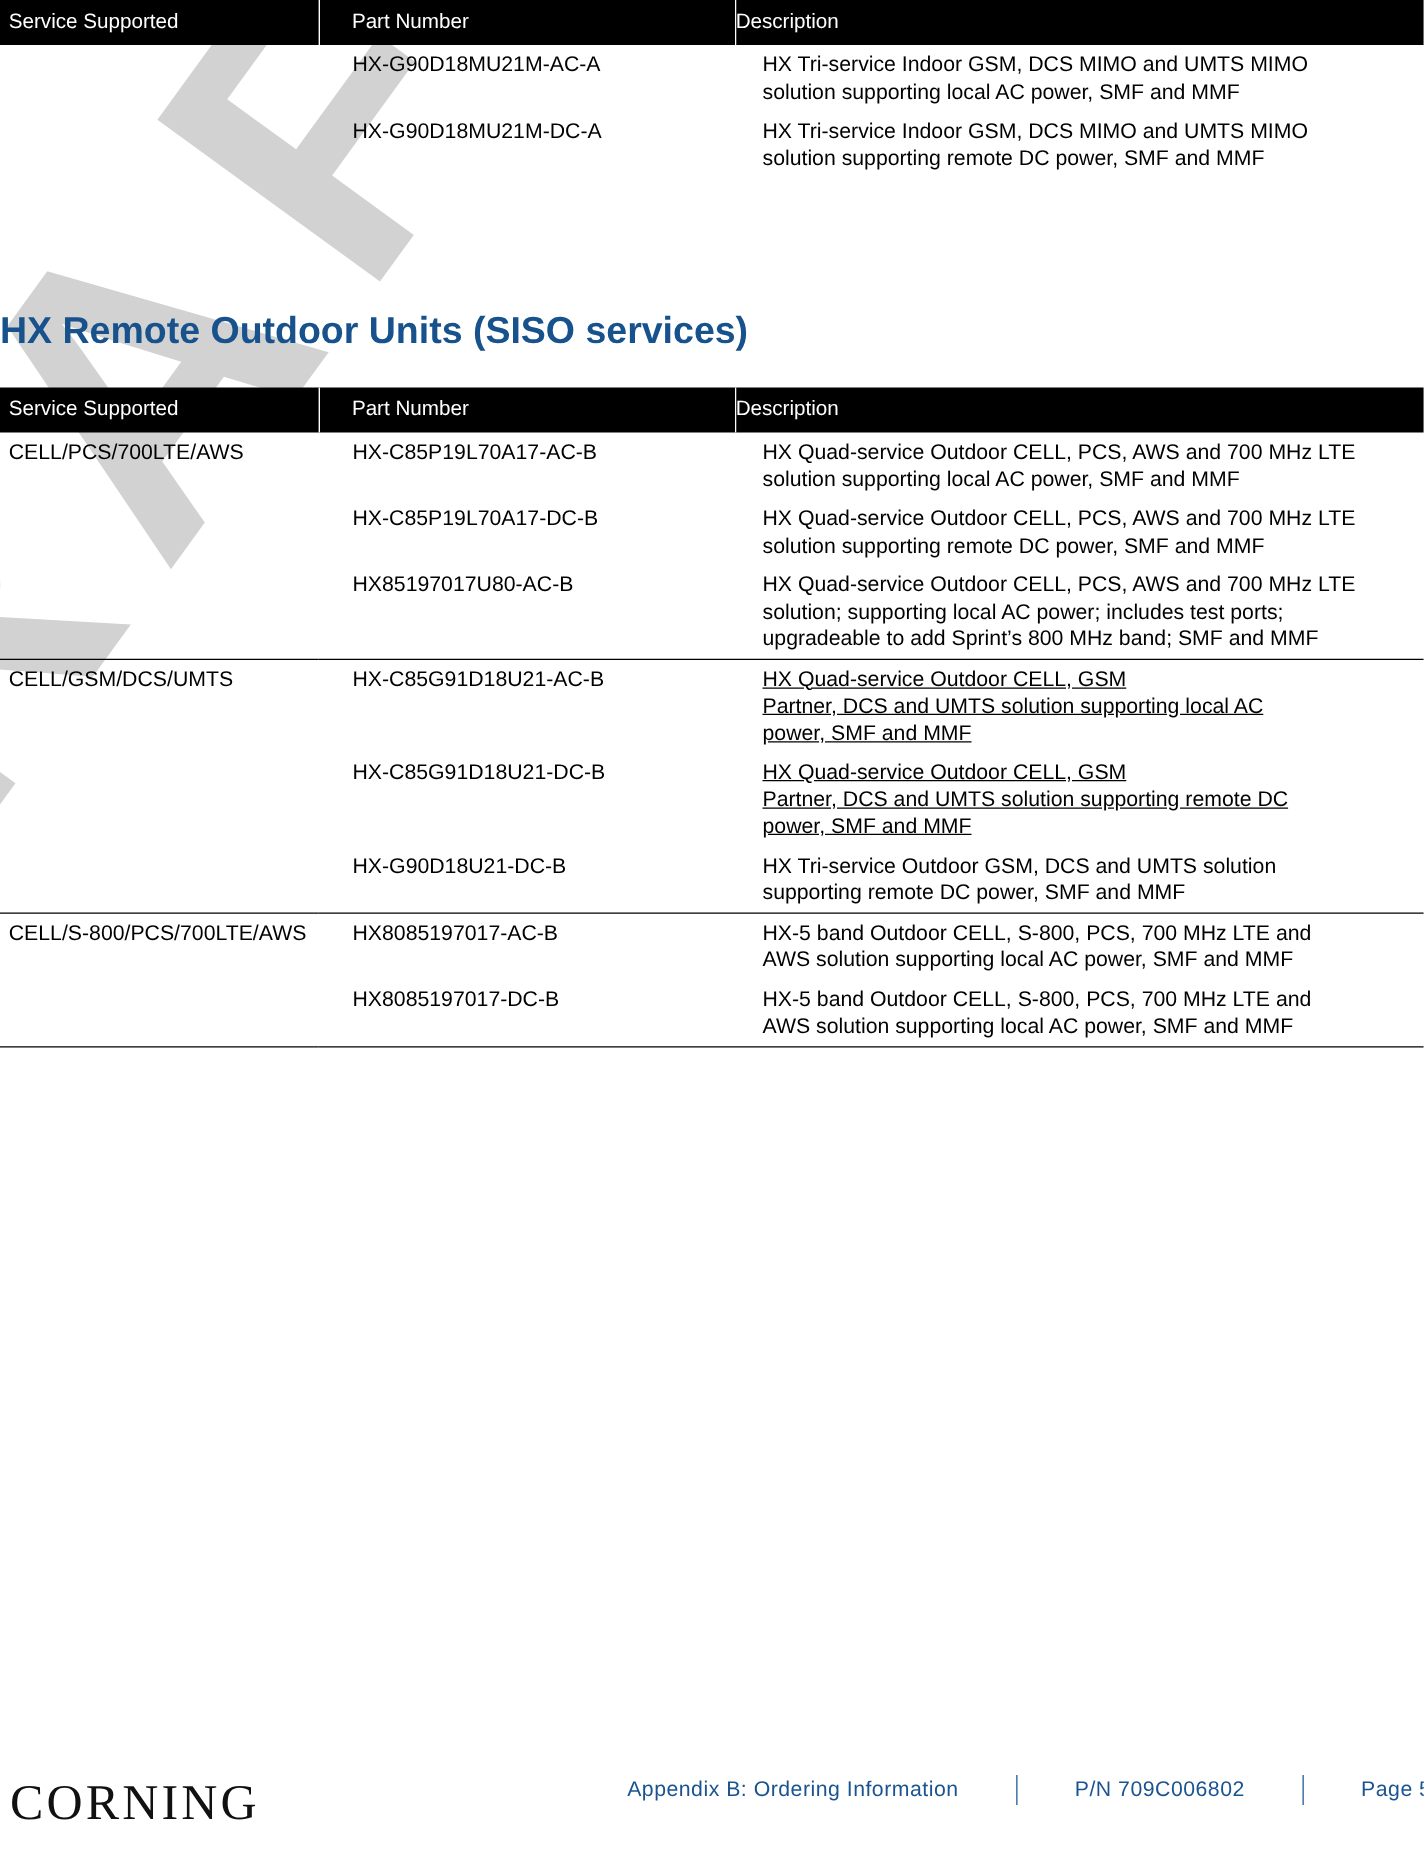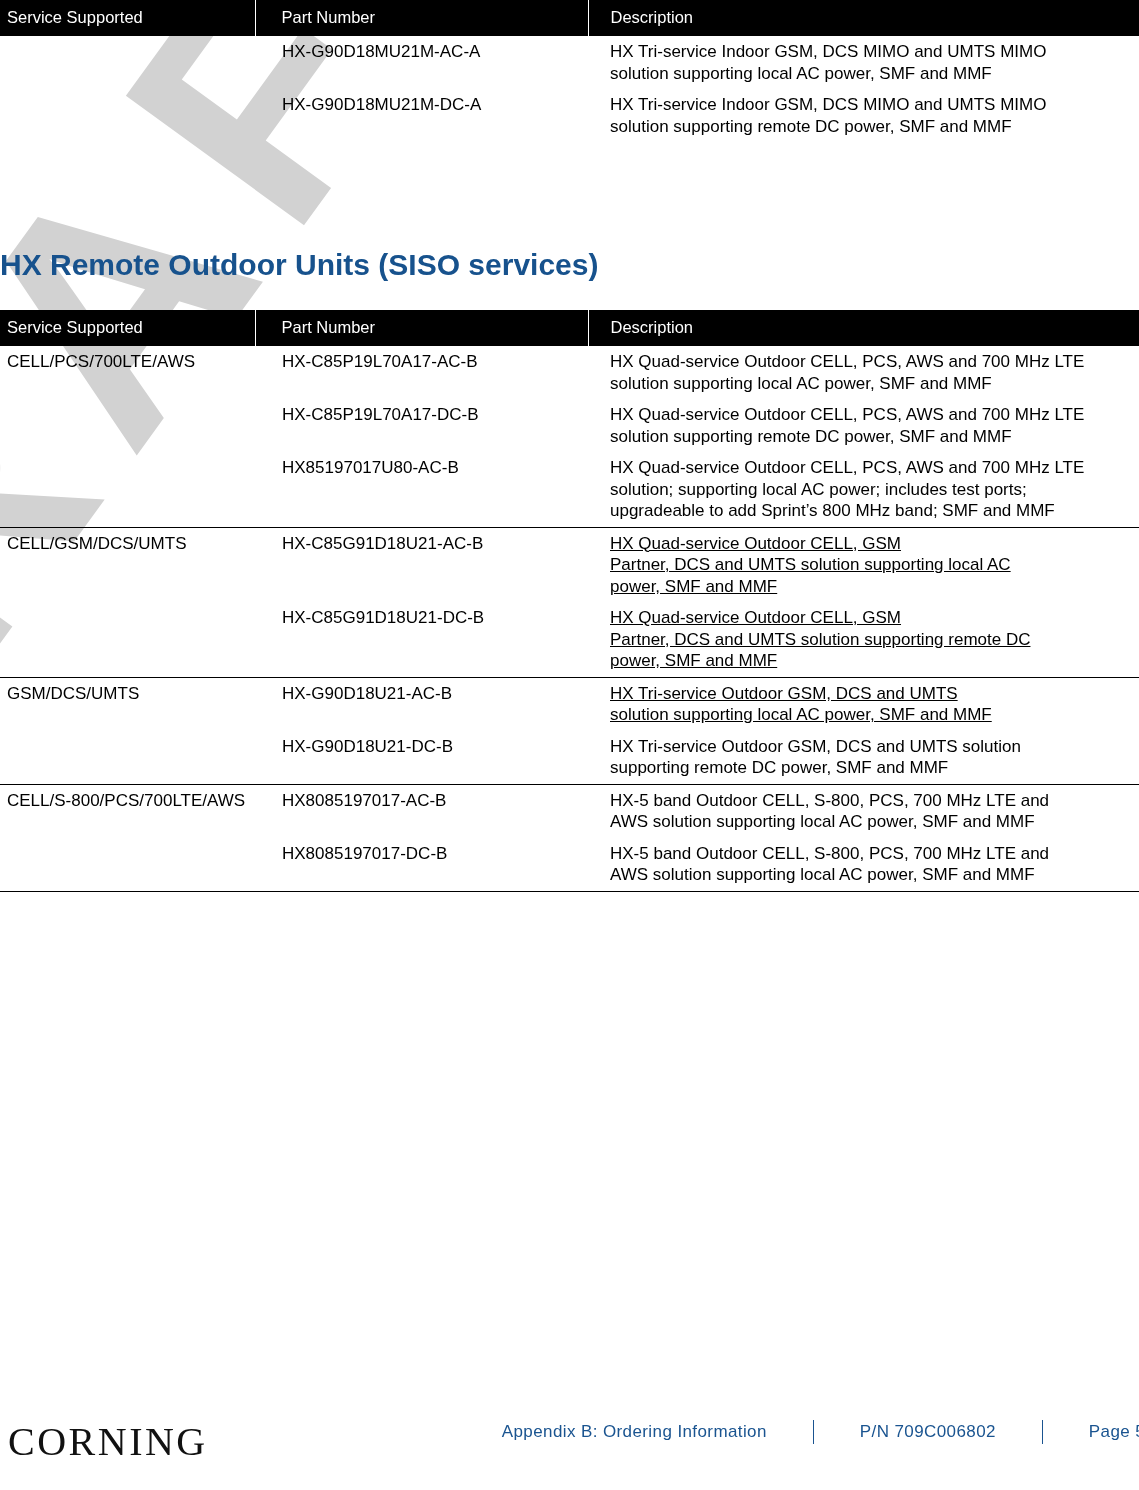--- a/index.html
+++ b/index.html
@@ -72,21 +72,20 @@
     padding: 8px 0 9px 0;
     height: 18px;
     border: 0;
   }
   table.spec thead th.h-service { padding-left: 7px; }
   table.spec thead th.h-part {
     padding-left: 26px;
     border-left: 1px solid #ffffff;
   }
   table.spec thead th.h-desc {
-    padding-left: 22px;
     border-left: 1px solid #ffffff;
   }
 
   table.spec tbody td {
     font-size: 17px;
     line-height: 21.5px;
     vertical-align: top;
     padding: 5px 6px 5px 0;
     background: transparent;
     border: 0;
@@ -258,28 +257,20 @@
         <tr>
           <td class="td-service"></td>
           <td class="td-part">HX-C85G91D18U21-DC-B</td>
           <td class="td-desc">
             <span class="desc-line"> HX Quad-service Outdoor CELL, GSM</span>
             <span class="desc-line"> Partner, DCS and UMTS solution supporting remote DC</span>
             <span class="desc-line">power, SMF and MMF</span>
           </td>
         </tr>
 
-        <tr class="group-start">
-          <td class="td-service">GSM/DCS/UMTS</td>
-          <td class="td-part">HX-G90D18U21-AC-B</td>
-          <td class="td-desc">
-            <span class="desc-line"> HX Tri-service Outdoor GSM, DCS and UMTS</span>
-            <span class="desc-line">solution supporting local AC power, SMF and MMF</span>
-          </td>
-        </tr>
 
         <tr>
           <td class="td-service"></td>
           <td class="td-part">HX-G90D18U21-DC-B</td>
           <td class="td-desc">HX Tri-service Outdoor GSM, DCS and UMTS solution supporting remote DC power, SMF and MMF</td>
         </tr>
 
         <tr class="group-start">
           <td class="td-service">CELL/S-800/PCS/700LTE/AWS</td>
           <td class="td-part">HX8085197017-AC-B</td>

